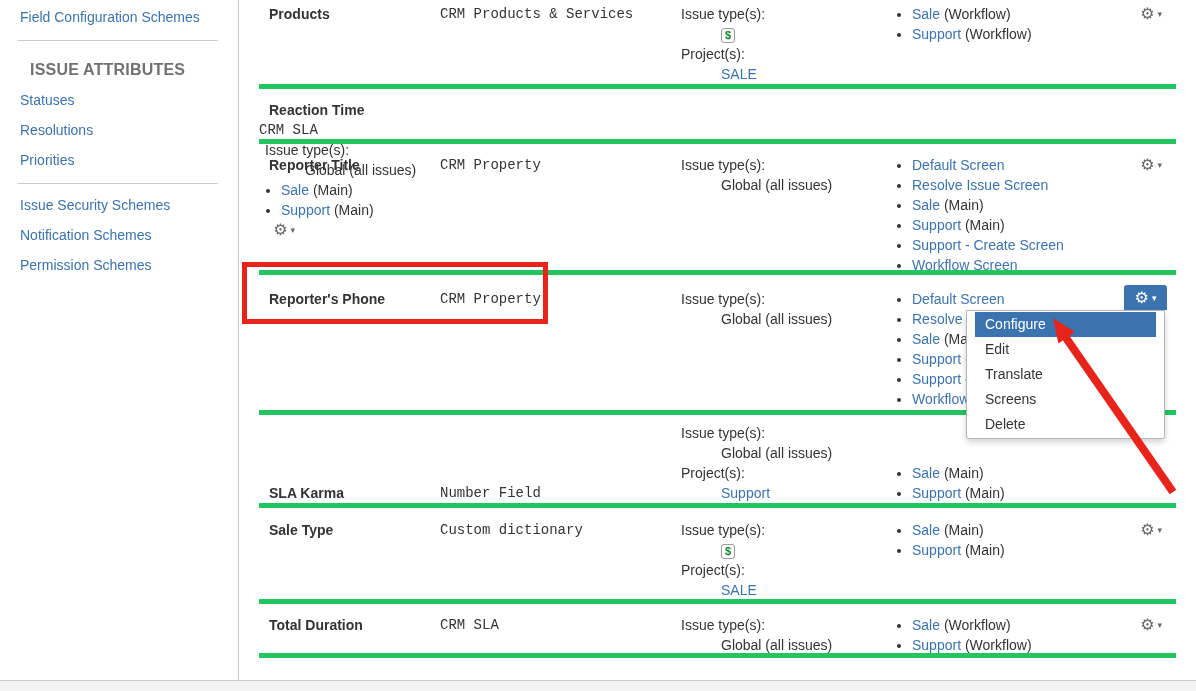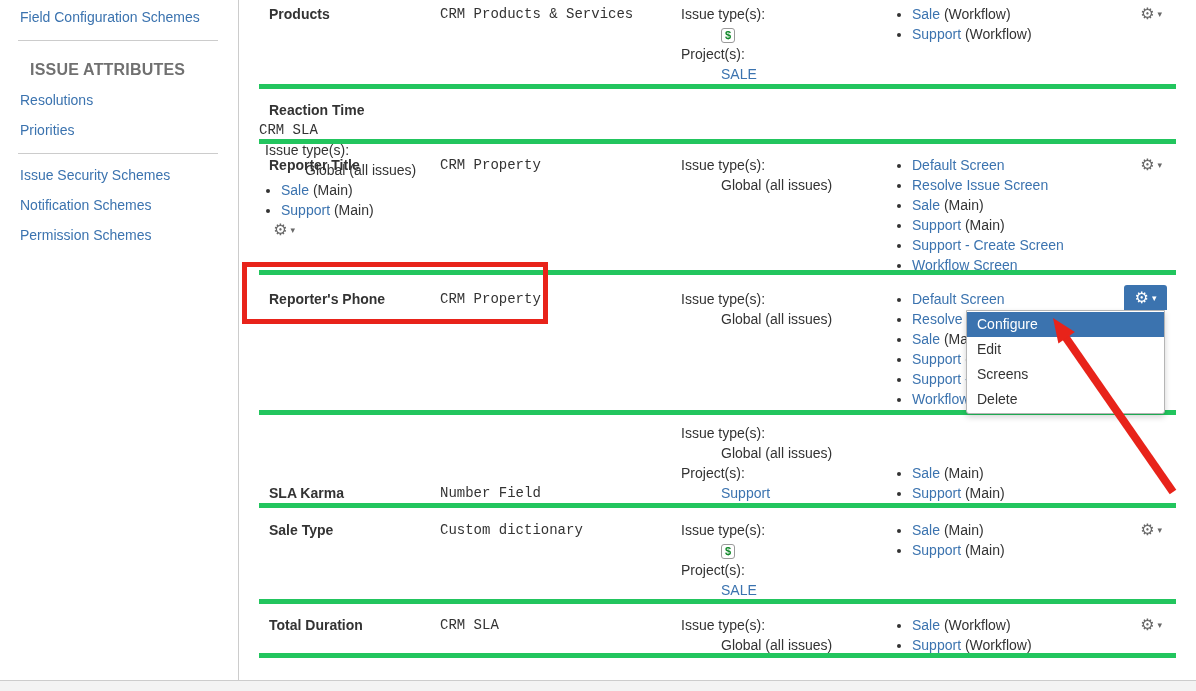--- a/index.html
+++ b/index.html
@@ -48,41 +48,42 @@
   
   .gear-active {
     position:absolute; left:1124px; top:285px; width:43px; height:25px;
     background:#3b73af; border-radius:3px 3px 0 0; z-index:20; cursor:pointer;
     display:flex; align-items:center; justify-content:center; gap:3px; border:0;
   }
   .gear-active .gear-glyph, .gear-active .caret { color:#fff; }
   .menu {
     position:absolute; left:966px; top:310px; width:199px; z-index:19;
     background:#fff; border:1px solid #b5b5b5; border-radius:0 0 3px 3px;
-    box-shadow:0 3px 6px rgba(0,0,0,.18); padding:1px 0;
+    box-shadow:0 3px 6px rgba(0,0,0,.18); padding:1px 8px;
   }
   .menu-item { height:25px; line-height:25px; padding-left:10px; color:#333; cursor:pointer; }
   .menu-item.selected { background:#3b73af; color:#fff; }
   .highlight-box {
     position:absolute; left:242px; top:262px; width:306px; height:62px;
     border:5px solid #e8231a; z-index:15; pointer-events:none;
   }
   .arrow-svg { position:absolute; left:1000px; top:295px; z-index:30; pointer-events:none; }
   .footer-bar {
     position:absolute; left:0; top:680px; width:1196px; height:11px;
     background:#f3f3f3; border-top:1px solid #ccc;
   }
 </style>
 </head>
 <body>
 
 <nav class="sidebar" id="sidebar">
     <a class="side-link lnk">Field Configuration Schemes</a>
     <hr class="side-div">
     <div class="side-heading">ISSUE ATTRIBUTES</div>
+    <a class="side-link lnk">Statuses</a>
     <a class="side-link lnk">Resolutions</a>
     <a class="side-link lnk">Priorities</a>
     <hr class="side-div">
     <a class="side-link lnk">Issue Security Schemes</a>
     <a class="side-link lnk">Notification Schemes</a>
     <a class="side-link lnk">Permission Schemes</a>
   </nav>
 
 <main class="content" id="table">
     <div class="trow" style="height: 89px; padding-top: 4px;">
@@ -224,20 +225,21 @@
 <div class="highlight-box"></div>
 
 <button class="gear-active">
   <span class="gear-glyph">⚙</span>
   <span class="caret">▾</span>
 </button>
 
 <div class="menu" id="menu">
     <div class="menu-item selected">Configure</div>
     <div class="menu-item">Edit</div>
+    <div class="menu-item">Translate</div>
     <div class="menu-item">Screens</div>
     <div class="menu-item">Delete</div>
   </div>
 
 <svg class="arrow-svg" width="196" height="205" viewBox="0 0 196 205">
   <line id="arrow-line" x1="173" y1="197" x2="64" y2="40" stroke="#e8231a" stroke-width="8"></line>
   <polygon id="arrow-head" points="53,23 74.9,37.1 58.4,48.5" fill="#e8231a"></polygon>
 </svg>
 
 <div class="footer-bar"></div>

